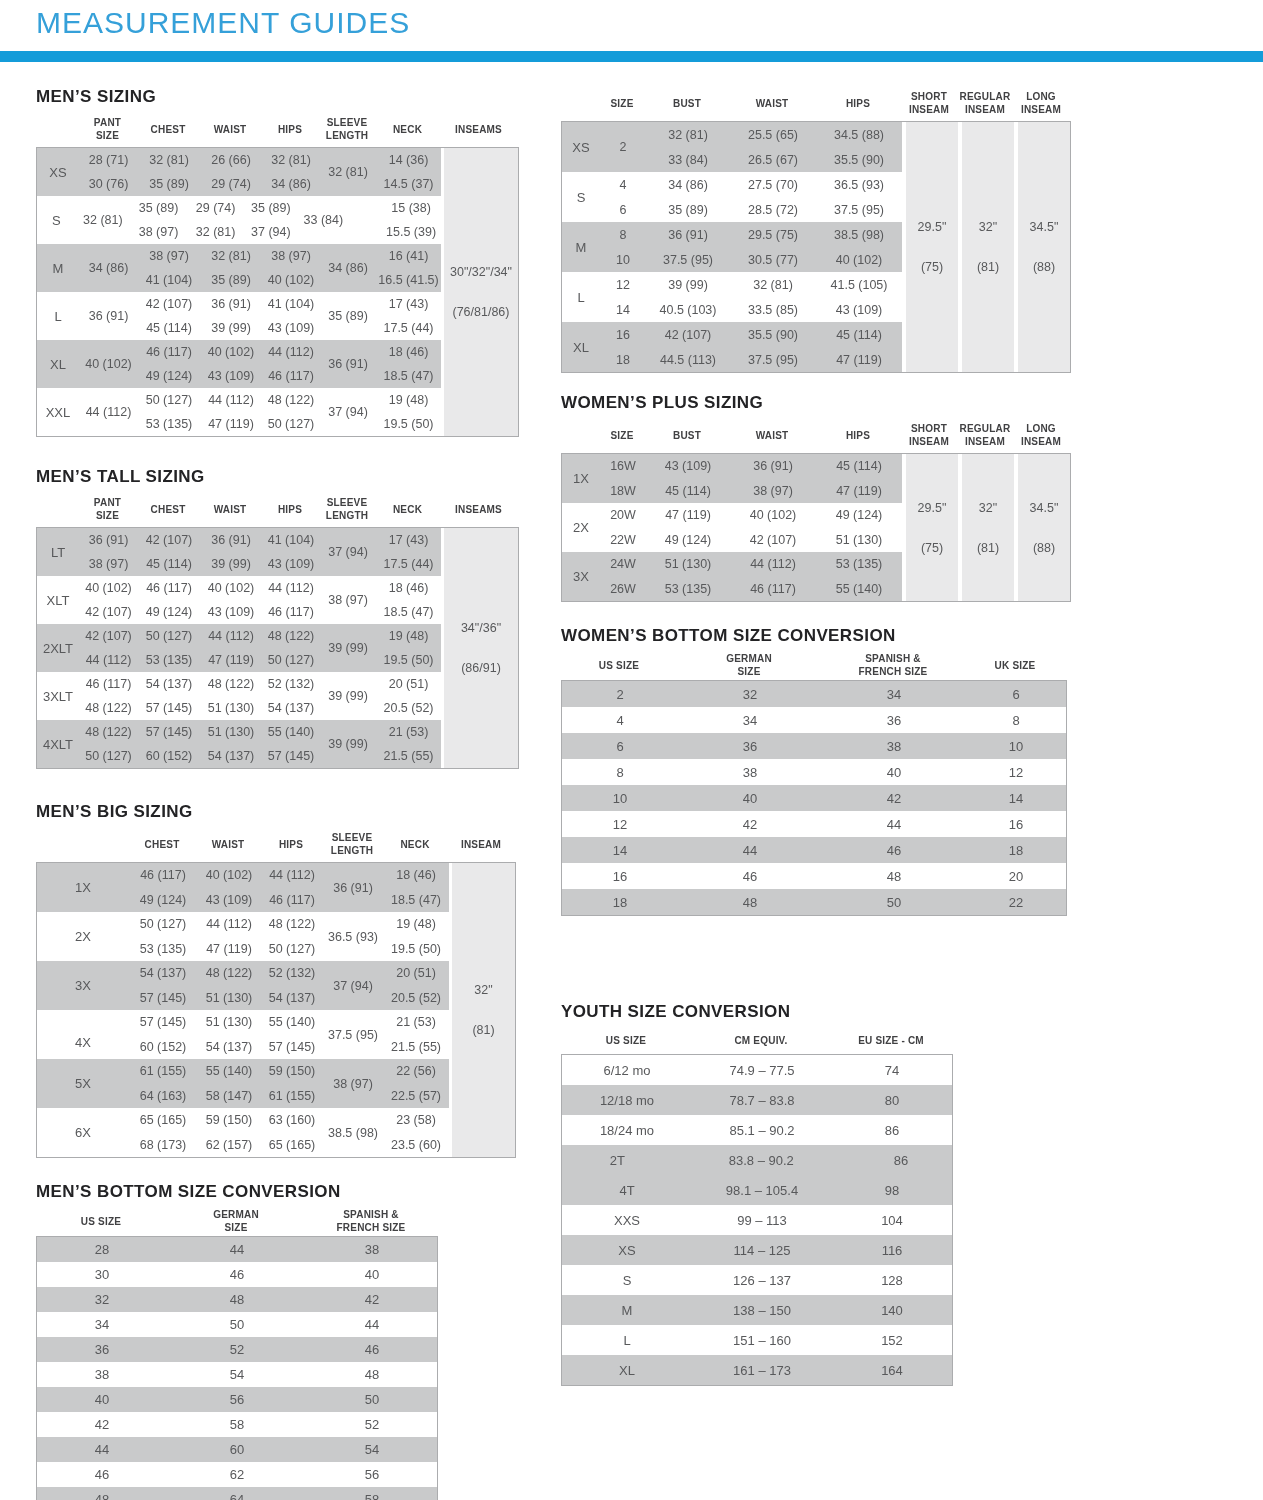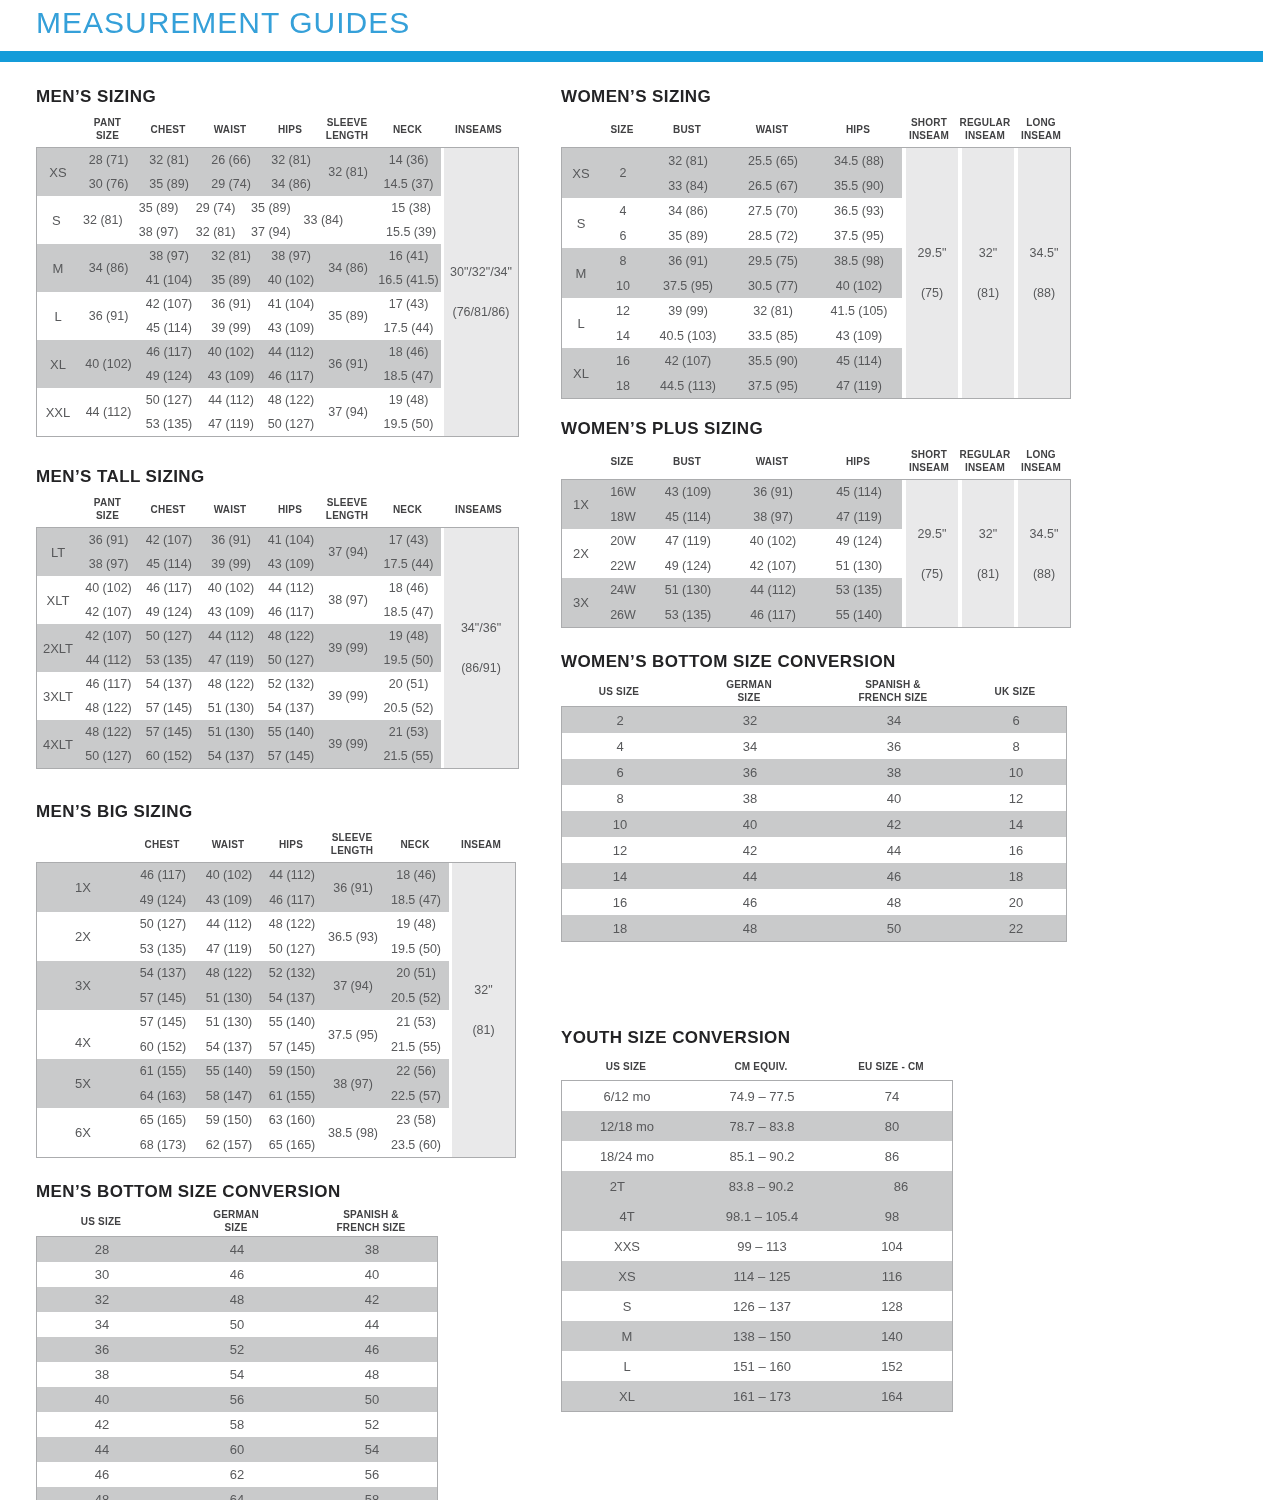--- a/index.html
+++ b/index.html
@@ -581,21 +581,20 @@
           <div class="crow shade" style="height: 25px;">
             <div class="cv" style="width: 130px;">48</div>
             <div class="cv" style="width: 140px;">64</div>
             <div class="cv" style="width: 130px;">58</div>
           </div>
         </div>
       </section>
   </div>
   <div class="col-right">
     <section data-table="womens_sizing">
-        <h2 class="tbl-title">WOMEN’S SIZING</h2>
         <div class="hdr hdr-sizing" style="width: 508px;">
           <div class="hcell" style="width: 38px;"></div>
           <div class="hcell" style="width: 46px;">SIZE</div>
           <div class="hcell" style="width: 84px;">BUST</div>
           <div class="hcell" style="width: 86px;">WAIST</div>
           <div class="hcell" style="width: 86px;">HIPS</div>
           <div class="hcell" style="width: 56px;">SHORT
 INSEAM</div>
           <div class="hcell" style="width: 56px;">REGULAR
 INSEAM</div>

